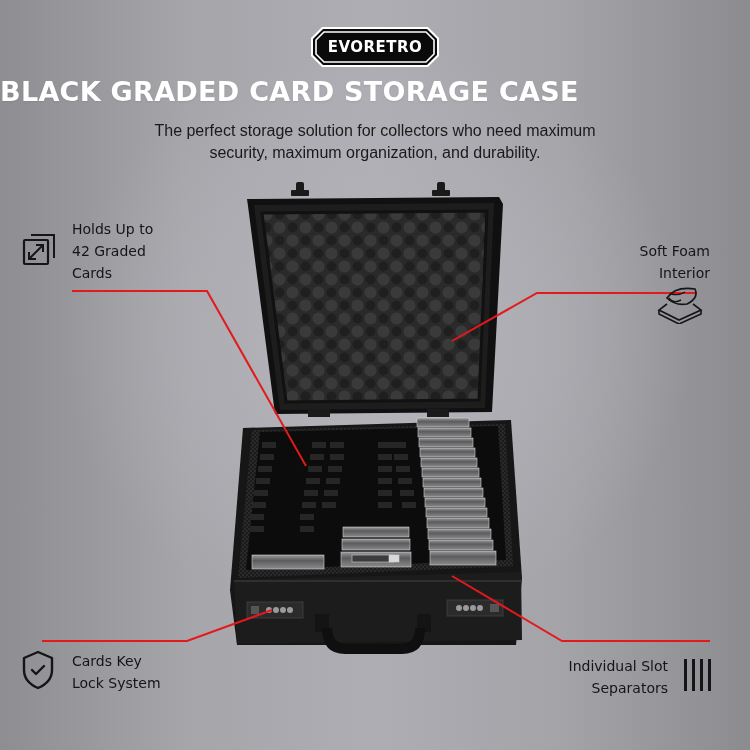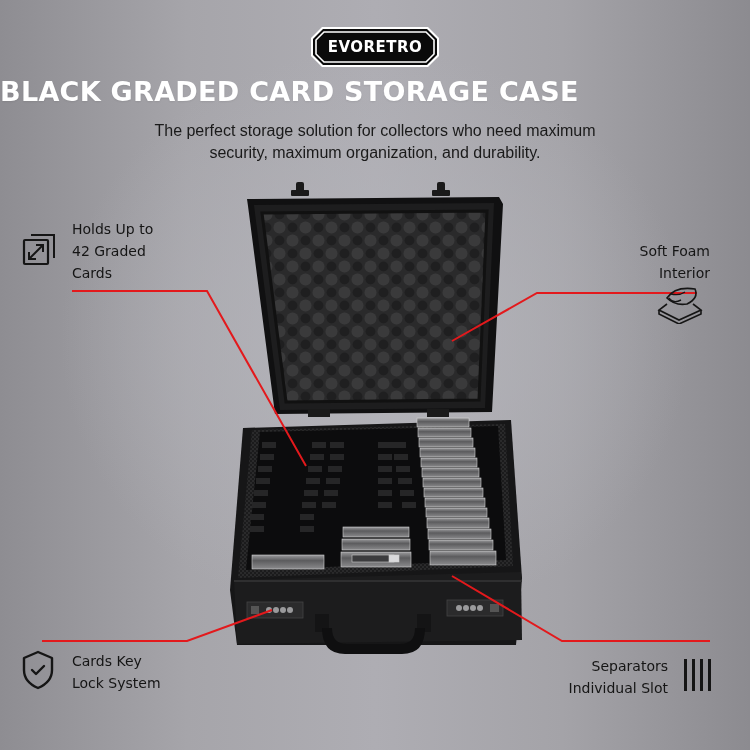--- a/index.html
+++ b/index.html
@@ -255,22 +255,22 @@
     </svg>
   </span>
   <div class="feature-text">
     <span>Cards Key</span>
     <span>Lock System</span>
   </div>
 </div>
 
 <div class="feature f-sep">
   <div class="feature-text">
+    <span>Individual Slot</span>
     <span>Separators</span>
-    <span>Individual Slot</span>
   </div>
   <span>
     <svg width="30" height="36" viewBox="0 0 30 36">
       <rect x="2" y="2" width="3" height="32" fill="#151515"></rect>
       <rect x="10" y="2" width="3" height="32" fill="#151515"></rect>
       <rect x="18" y="2" width="3" height="32" fill="#151515"></rect>
       <rect x="26" y="2" width="3" height="32" fill="#151515"></rect>
     </svg>
   </span>
 </div>

